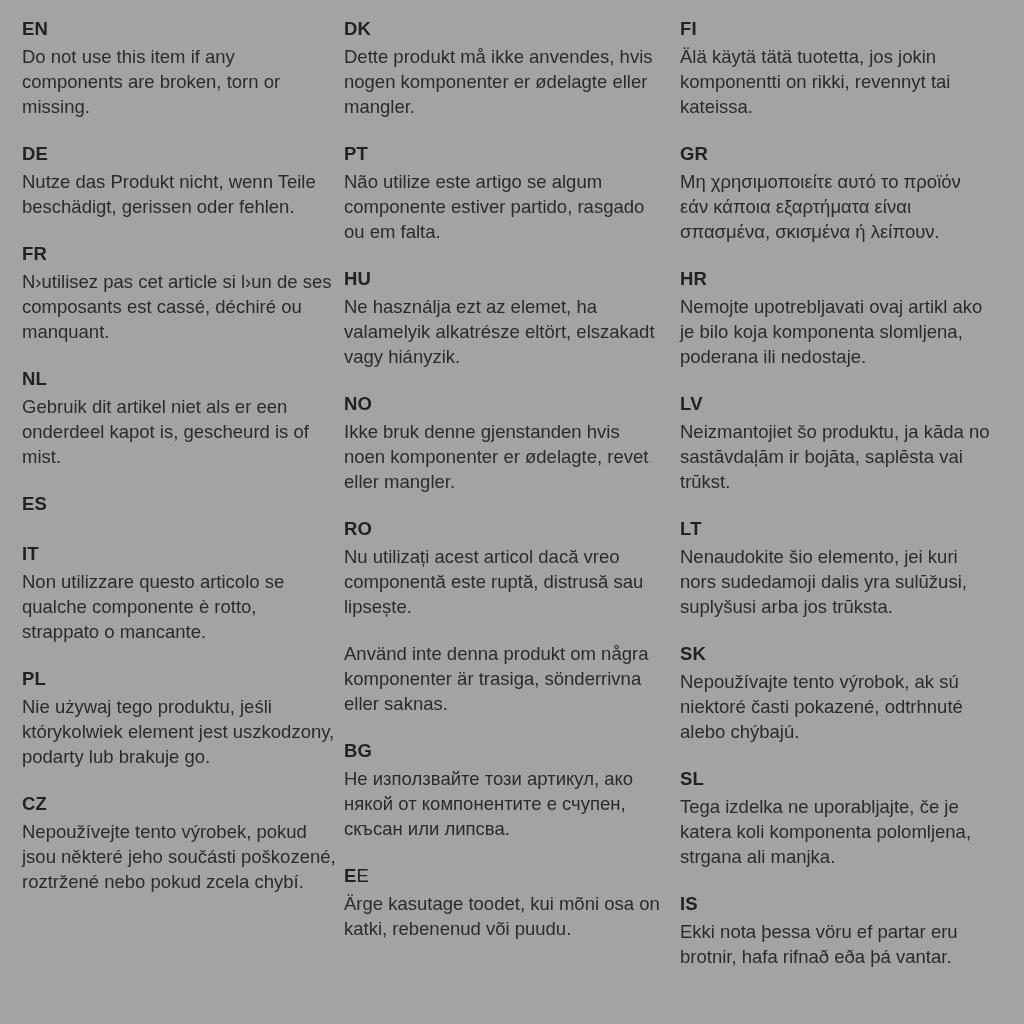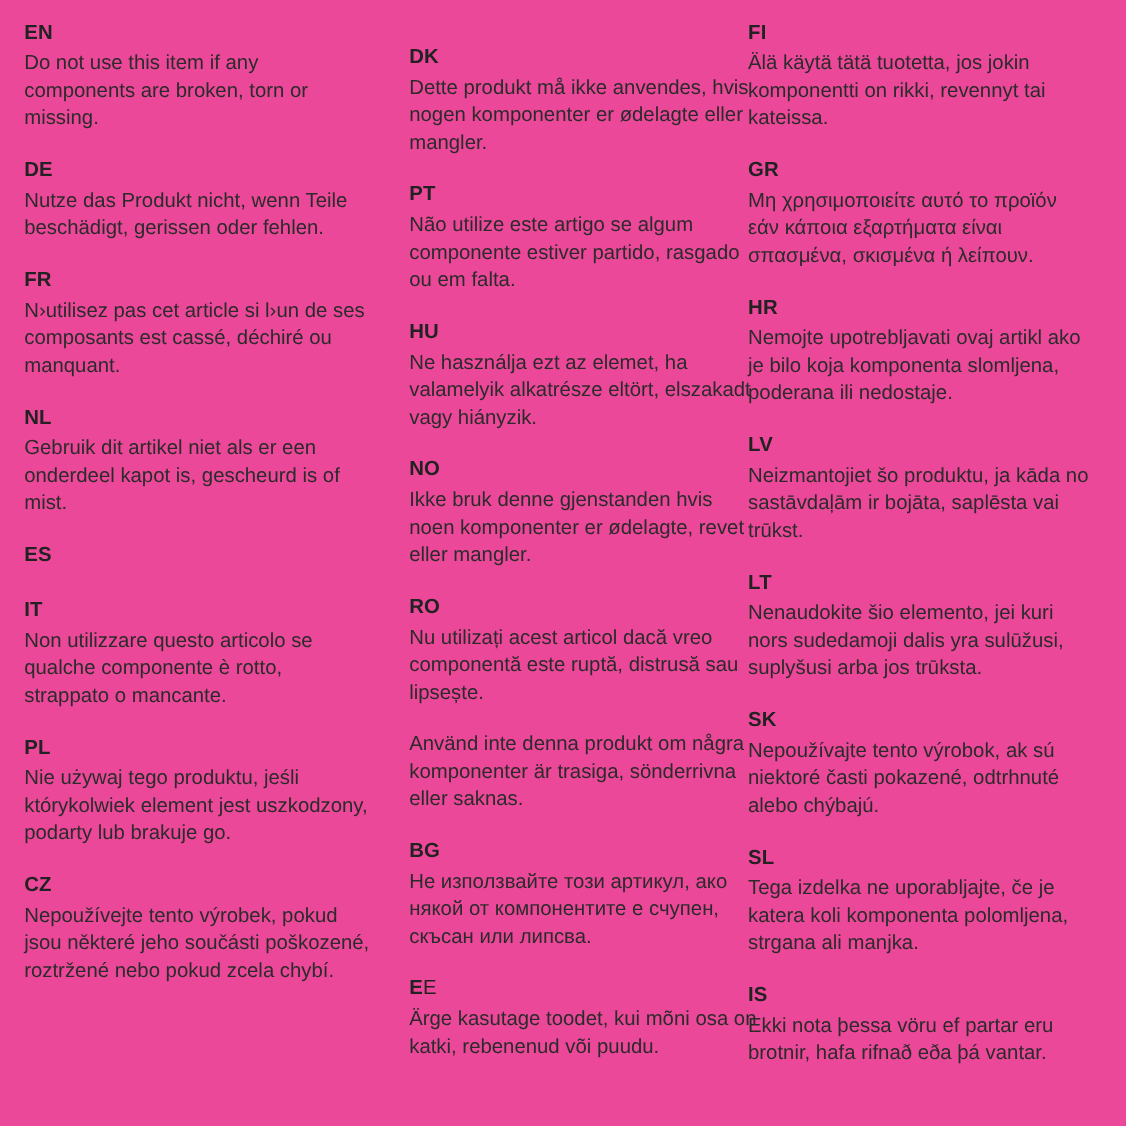--- a/index.html
+++ b/index.html
@@ -11,31 +11,31 @@
     width: 1024px;
     height: 1024px;
     font-family: "Liberation Sans", sans-serif;
     color: #262626;
     overflow: hidden;
   }
   .sheet {
     position: relative;
     width: 1024px;
     height: 1024px;
-    background: #ec4899;
+    background: #a3a3a3;
   }
   .col {
     position: absolute;
     top: 16px;
     display: flex;
     flex-direction: column;
     gap: 22px;
   }
   .col-1 { left: 22px;  width: 324px; }
-  .col-2 { left: 372px; width: 322px; margin-top: 22px; }
+  .col-2 { left: 344px; width: 322px; }
   .col-3 { left: 680px; width: 336px; justify-content: center; }
   .block { }
   .block h2 {
     margin: 0 0 3px 0;
     font-size: 18.5px;
     line-height: 25px;
     font-weight: 700;
     color: #222222;
     letter-spacing: 0.2px;
   }

